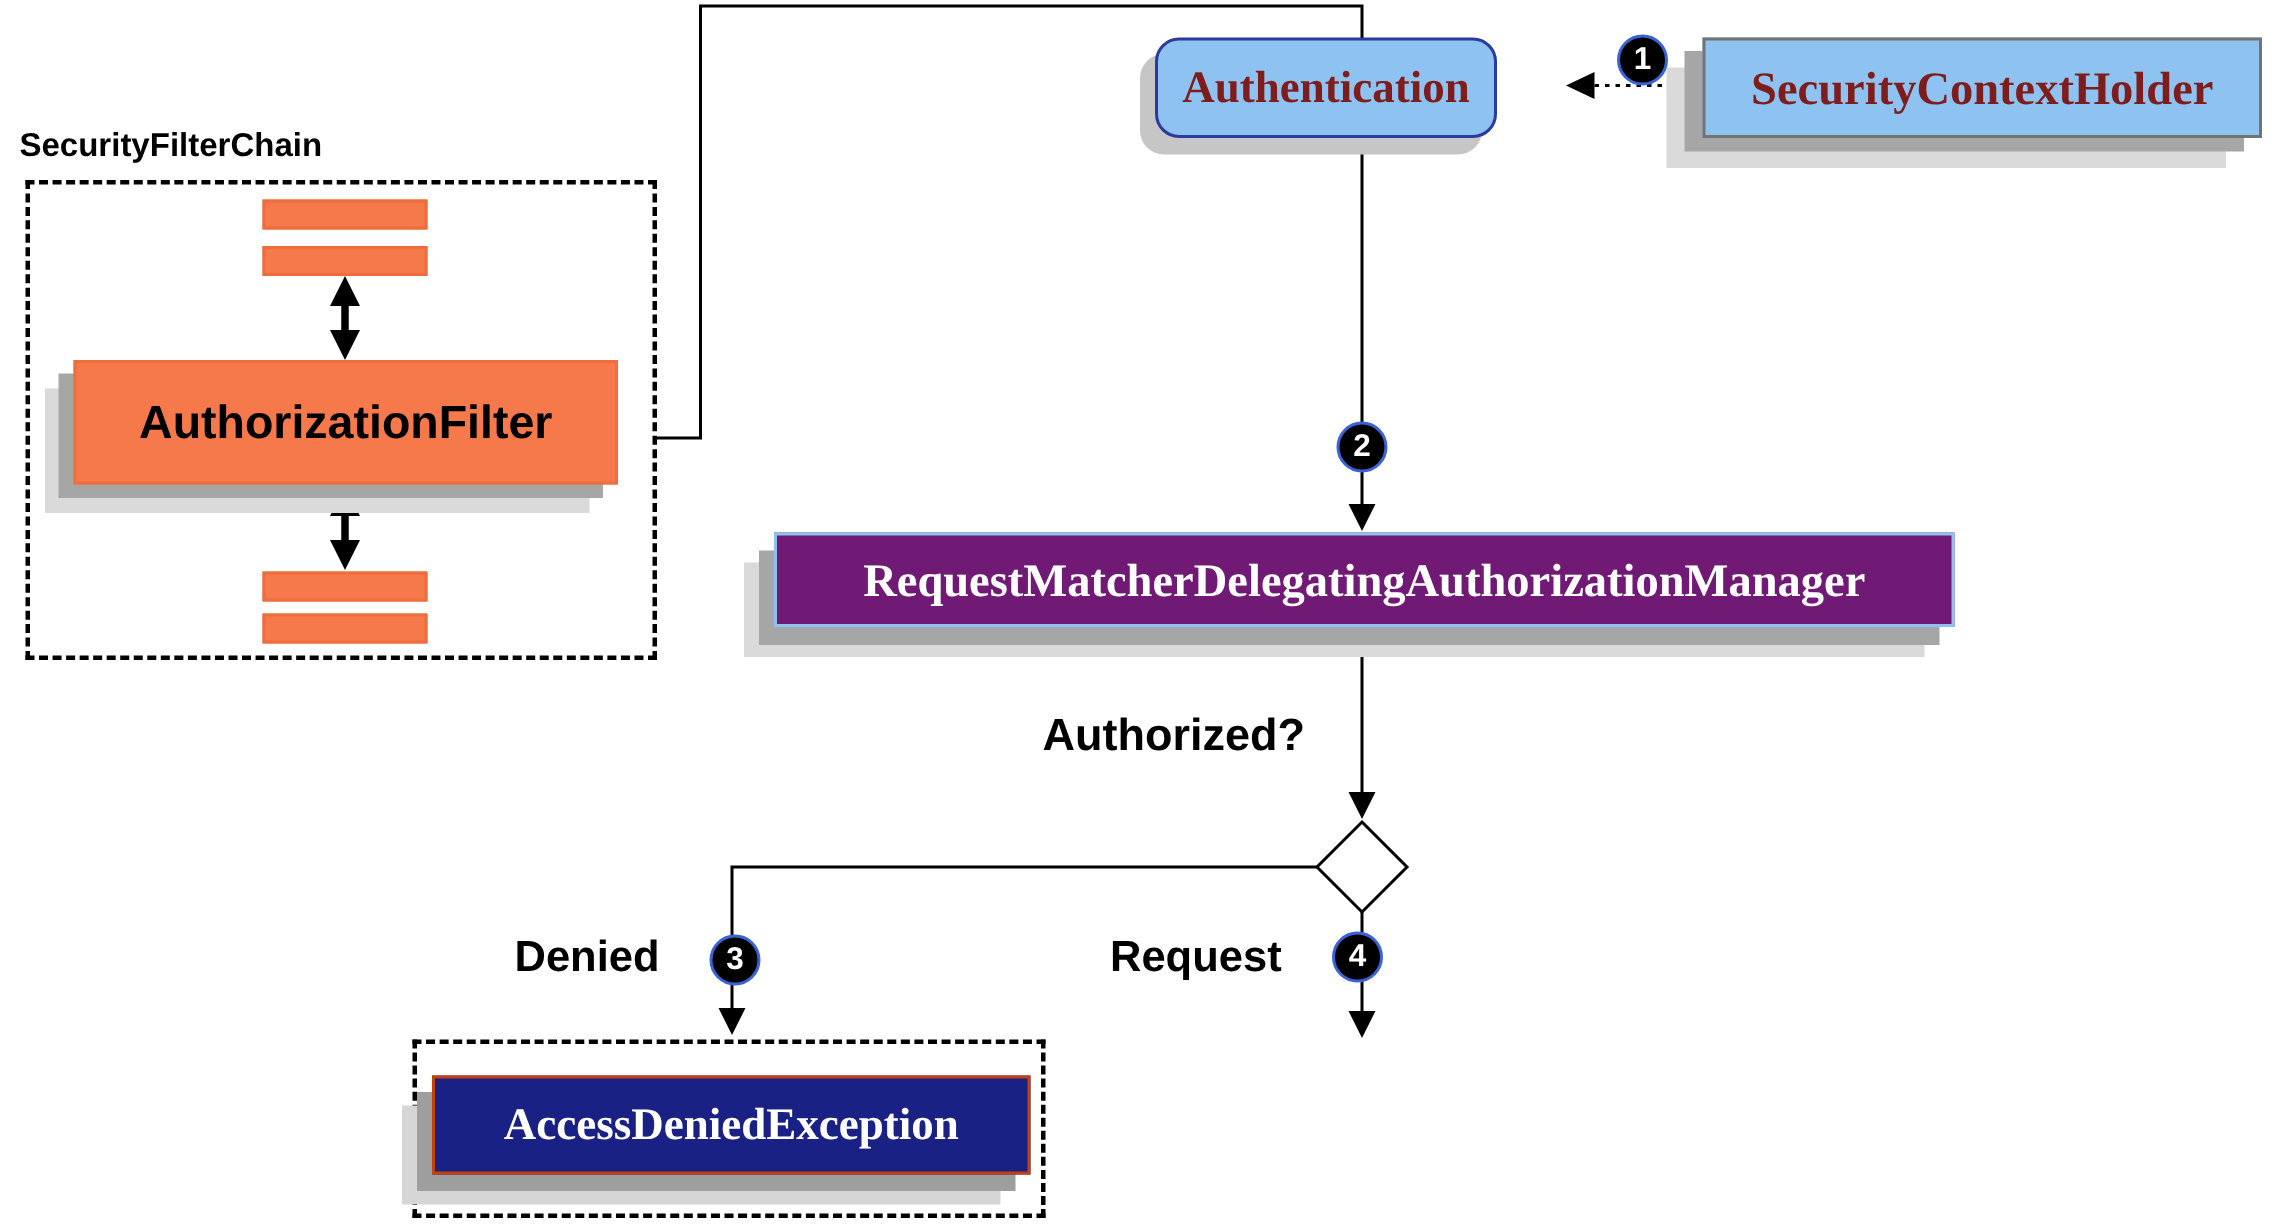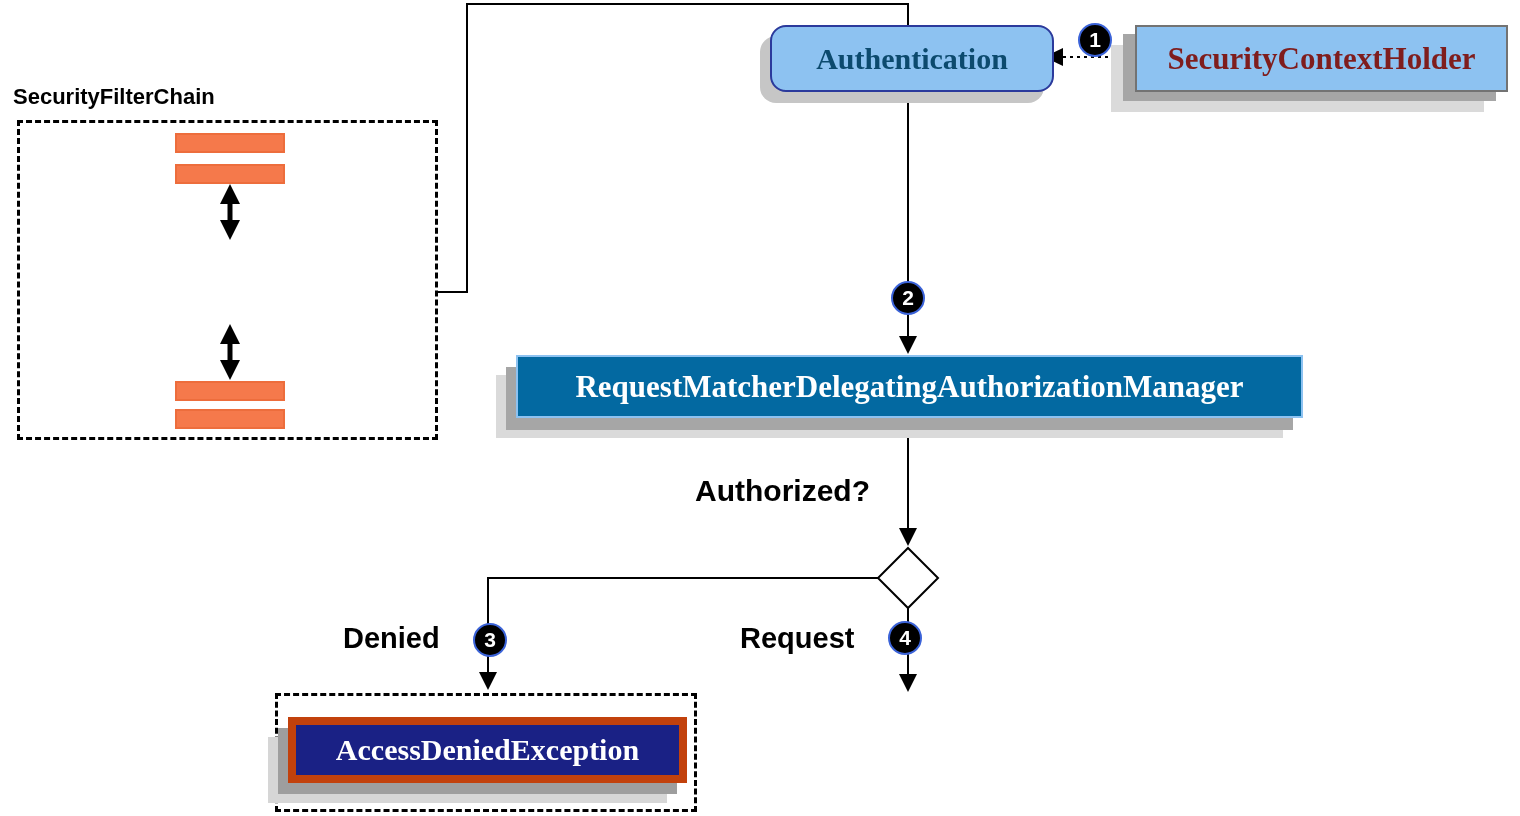--- a/index.html
+++ b/index.html
@@ -19,31 +19,31 @@
   .sfc-box{position:absolute;left:17px;top:120px;width:421px;height:320px;
     border:3px dashed #000;box-sizing:border-box;z-index:1;}
   .bar{position:absolute;left:175px;width:110px;height:20px;background:#f5794b;
     border:2px solid #ed6d3c;box-sizing:border-box;z-index:2;}
   .bar.b1{top:133px;} .bar.b2{top:164px;} .bar.b3{top:381px;} .bar.b4{top:409px;}
 
   .authz-filter{left:49px;top:240px;width:363px;height:83px;background:#f5794b;
     border:2px solid #ee6e3c;font-size:31px;
     box-shadow:-10px 9px 0 #a6a6a6,-19px 19px 0 #dadada;}
 
-  .auth-node{left:770px;top:25px;width:284px;height:67px;background:#8dc2f1;
-    border:2px solid #2b3a9c;border-radius:16px;font-size:30px;color:#0c4a6e;
+  .auth-node{left:770px;top:25px;width:228px;height:67px;background:#8dc2f1;
+    border:2px solid #2b3a9c;border-radius:16px;font-size:30px;color:#7f1d1d;
     box-shadow:-10px 11px 0 #c6c6c6;}
   .sch-node{left:1135px;top:25px;width:373px;height:67px;background:#8dc2f1;
     border:2px solid #737373;font-size:31px;color:#7f1d1d;
     box-shadow:-12px 9px 0 #a6a6a6,-24px 20px 0 #dadada;}
-  .manager-node{left:516px;top:355px;width:787px;height:63px;background:#0369a1;
+  .manager-node{left:516px;top:355px;width:787px;height:63px;background:#701a75;
     border:2px solid #8dc2f1;color:#fff;font-size:31px;
     box-shadow:-10px 12px 0 #a6a6a6,-20px 20px 0 #dadada;}
   .ade-node{left:288px;top:717px;width:399px;height:66px;background:#1a2185;
-    border:8px solid #c2410c;color:#fff;font-size:30px;
+    border:2px solid #c2410c;color:#fff;font-size:30px;
     box-shadow:-10px 11px 0 #9e9e9e,-20px 20px 0 #d6d6d6;}
 
   .label{position:absolute;z-index:2;white-space:nowrap;text-align:center;}
   .authorized-label{left:695px;top:474px;font-size:30px;}
   .denied-label{left:343px;top:622px;font-size:29px;}
   .success-label{left:740px;top:622px;font-size:29px;}
 
   .dashed-outcome{position:absolute;border:3px dashed #000;box-sizing:border-box;z-index:1;background:transparent;}
   .denied-box{left:275px;top:693px;width:422px;height:119px;}
   .continue-box{left:713px;top:695px;width:370px;height:118px;
@@ -88,20 +88,21 @@
     <polygon points="230,240 220,220 240,220" fill="#000"></polygon>
     <line x1="230" y1="340" x2="230" y2="364" stroke="#000" stroke-width="5"></line>
     <polygon points="230,324 220,344 240,344" fill="#000"></polygon>
     <polygon points="230,380 220,360 240,360" fill="#000"></polygon>
   </svg>
 
   <div class="sfc-title sans-bold">SecurityFilterChain</div>
   <div class="sfc-box"></div>
   <div class="bar b1"></div>
   <div class="bar b2"></div>
+  <div class="node authz-filter sans-bold">AuthorizationFilter</div>
   <div class="bar b3"></div>
   <div class="bar b4"></div>
 
   <div class="node auth-node serif">Authentication</div>
   <div class="node sch-node serif">SecurityContextHolder</div>
   <div class="node manager-node serif">RequestMatcherDelegatingAuthorizationManager</div>
 
   <div class="label authorized-label sans-bold">Authorized?</div>
   <div class="label denied-label sans-bold">Denied</div>
   <div class="label success-label sans-bold">Request</div>

